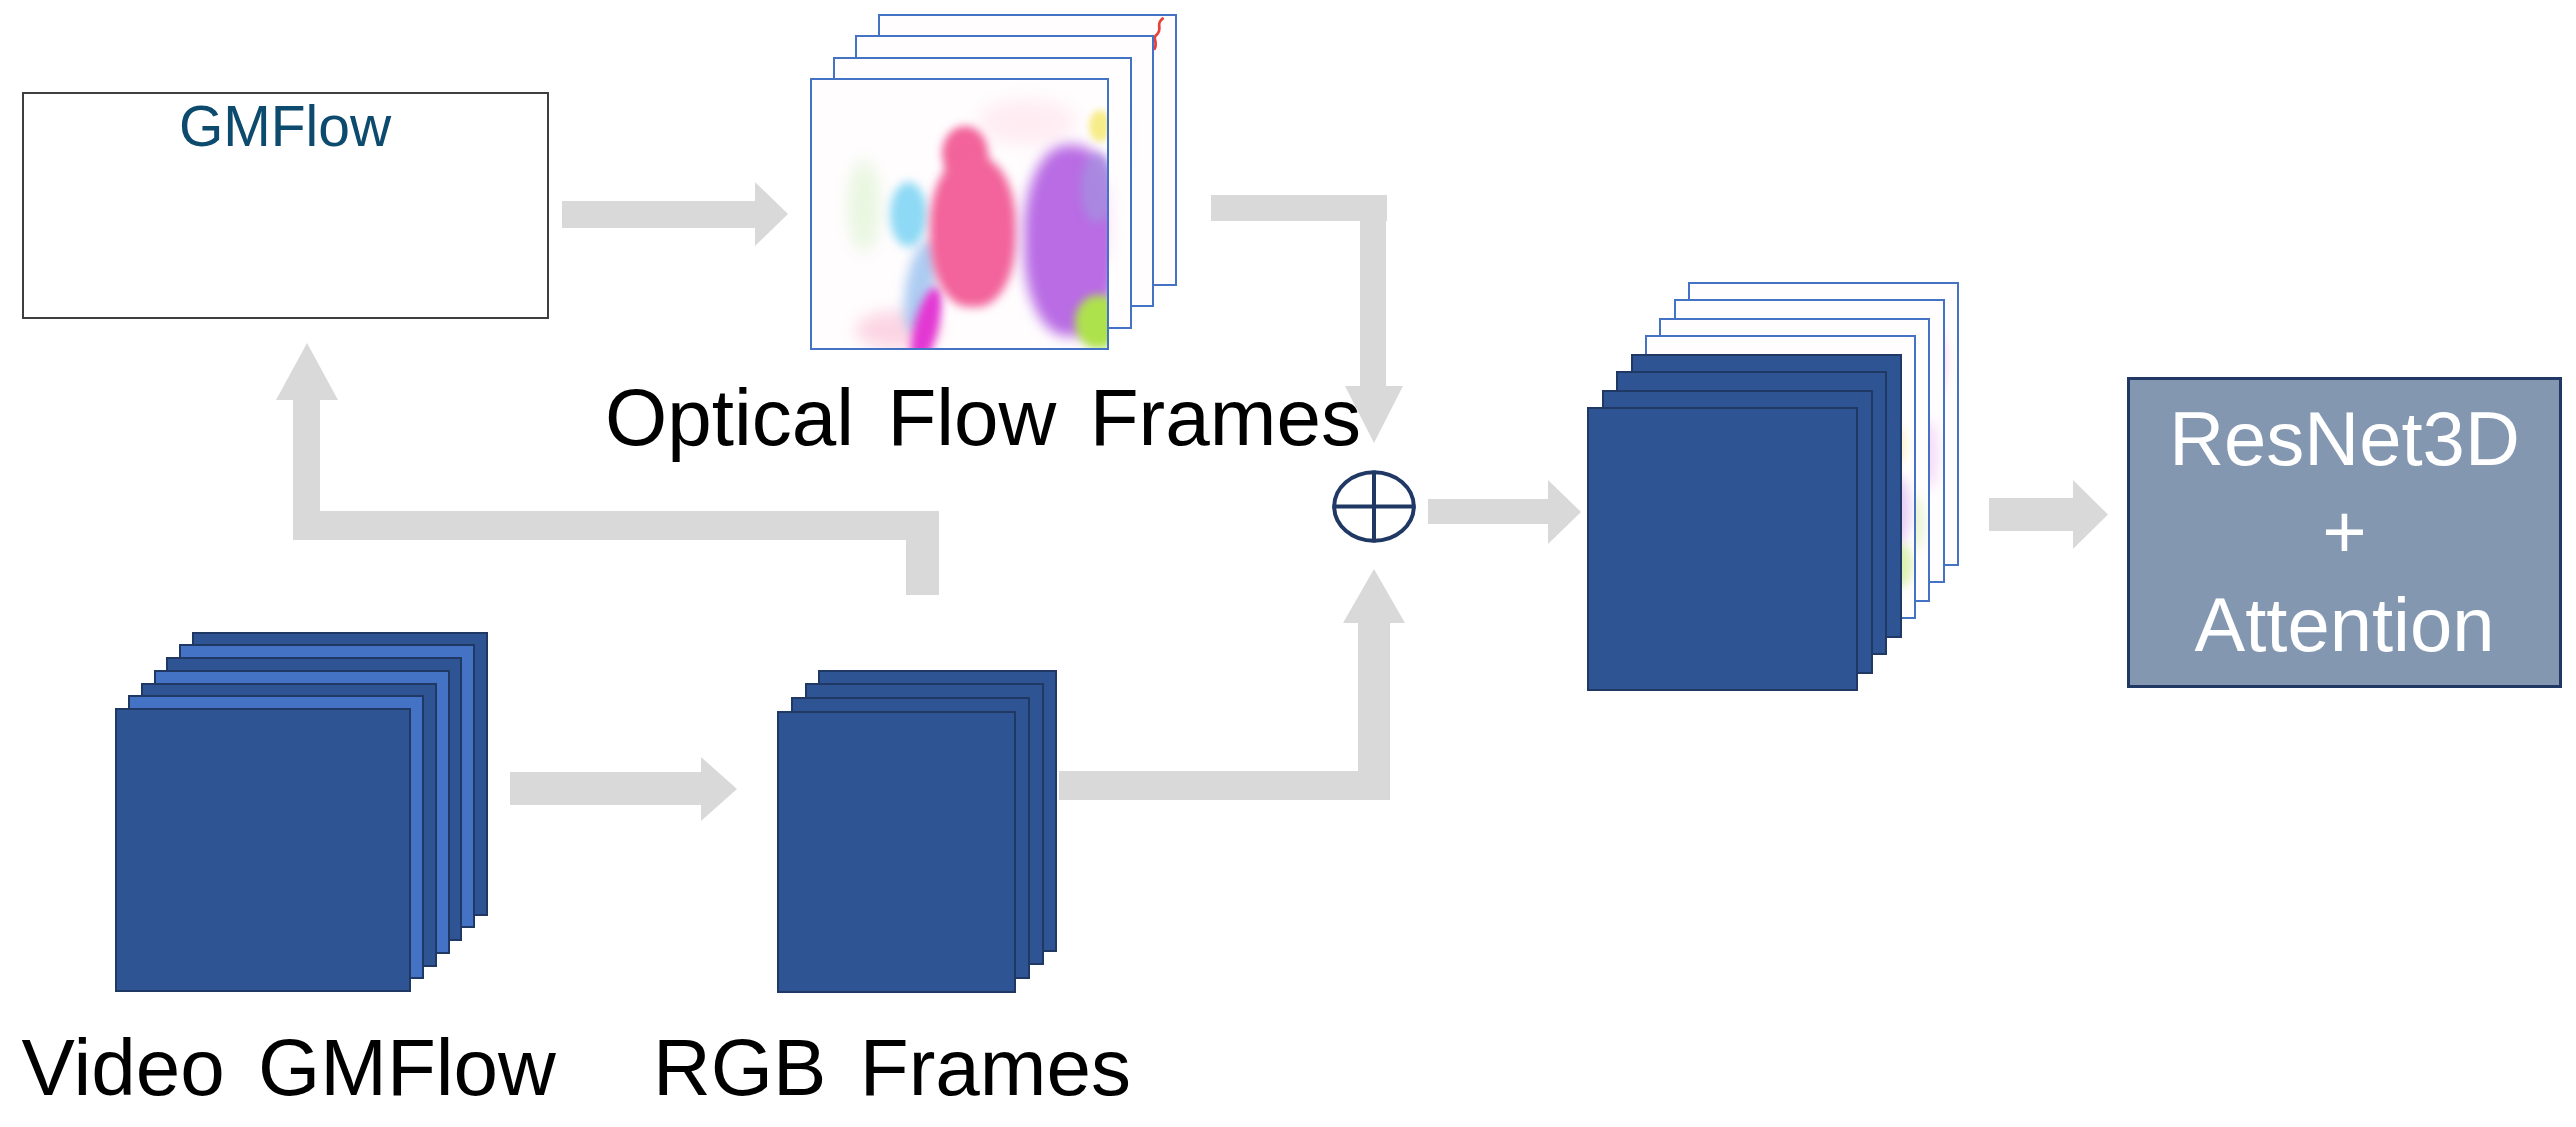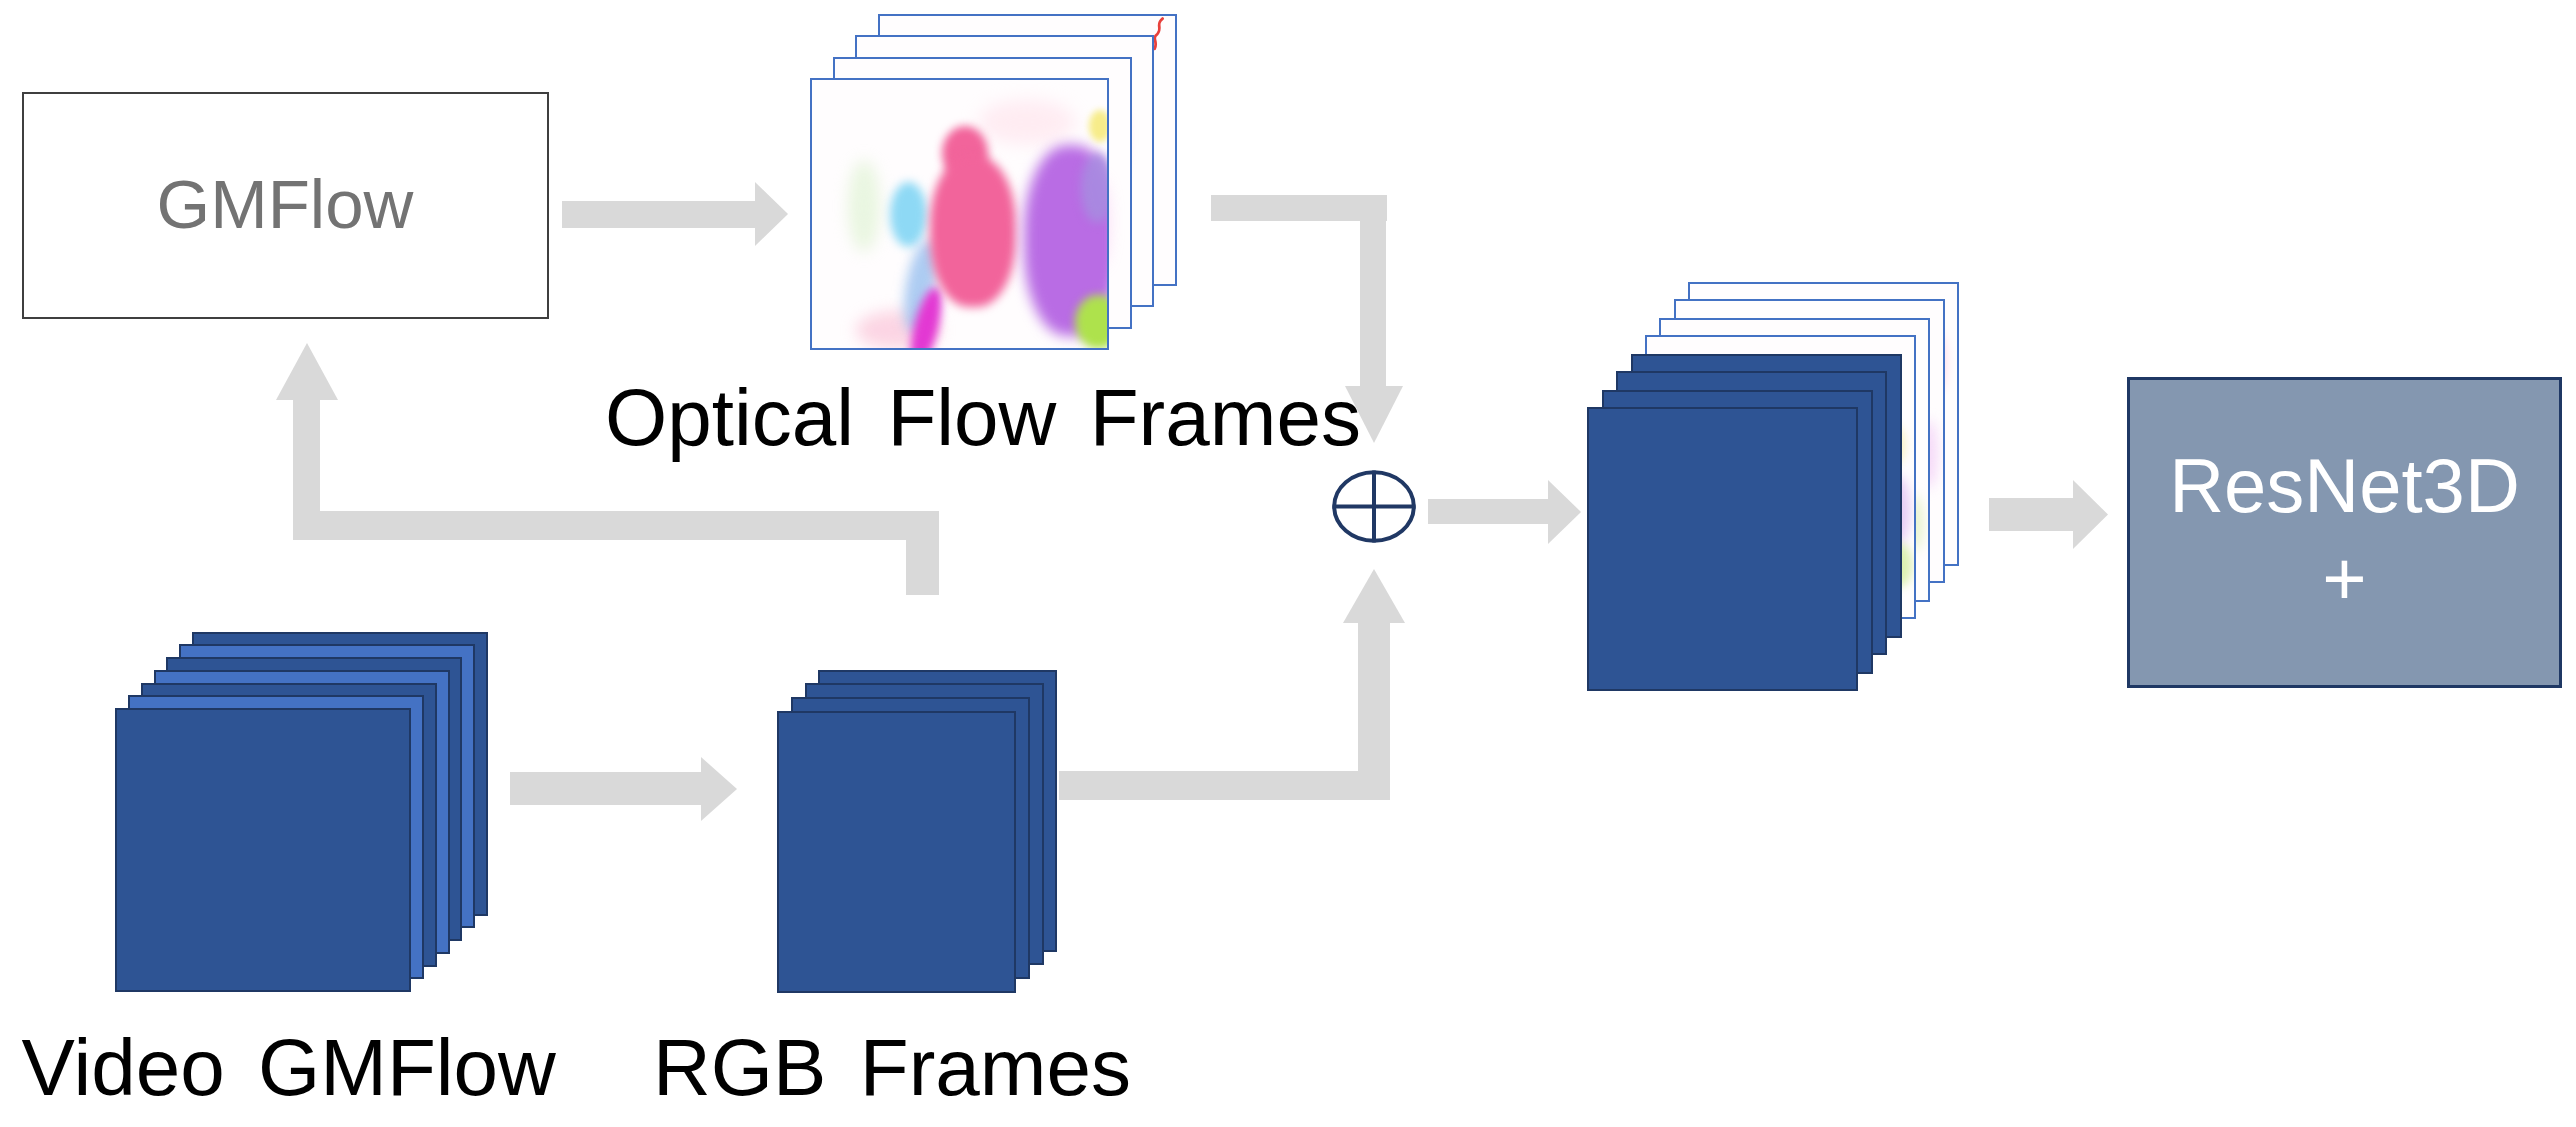--- a/index.html
+++ b/index.html
@@ -15,22 +15,22 @@
   .canvas{
     position:relative; width:2576px; height:1127px; background:#ffffff;
     font-family:"Liberation Sans", sans-serif; overflow:hidden;
   }
   .abs{position:absolute;}
   
   .gmflow-box{
     left:21.5px; top:92px; width:527px; height:227px;
     background:var(--c-gmflow_fill); border:2.4px solid var(--c-gmflow_border);
     box-sizing:border-box; display:flex; flex-direction:column;
-    align-items:center; justify-content:center;
-    font-size:69px; line-height:1.14; color:#737373; text-align:center;
+    align-items:center; justify-content:space-between;
+    font-size:57px; line-height:1.14; color:#0c4a6e; text-align:center;
   }
   .resnet-box{
     left:2127px; top:377px; width:435px; height:311px;
     background:var(--c-resnet_fill); border:3.2px solid var(--c-resnet_border);
     box-sizing:border-box; display:flex; flex-direction:column;
     align-items:center; justify-content:center;
     font-size:76px; line-height:1.22; color:var(--c-resnet_text); text-align:center;
   }
   
   .frame{position:absolute; box-sizing:border-box;}
@@ -124,20 +124,21 @@
     </div>
     <div class="frame frame-dark" style="left:1631px; top:354px; width:271px; height:284px;"></div>
     <div class="frame frame-dark" style="left:1616px; top:371px; width:271px; height:284px;"></div>
     <div class="frame frame-dark" style="left:1602px; top:390px; width:271px; height:284px;"></div>
     <div class="frame frame-dark" style="left:1587px; top:407px; width:271px; height:284px;"></div>
   </div>
 
   <div class="abs resnet-box">
     <div>ResNet3D</div>
     <div>+</div>
+    <div>Attention</div>
   </div>
 
   <div>
     <div class="ar" style="left:562px; top:201px; width:194px; height:27px;"></div>
     <div class="ah ah-right" style="left:755px; top:182px; width:33px; height:64px;"></div>
   </div>
 
   <div>
     <div class="ar" style="left:1211px; top:195px; width:176px; height:26px;"></div>
     <div class="ar" style="left:1360px; top:215px; width:26px; height:171px;"></div>

